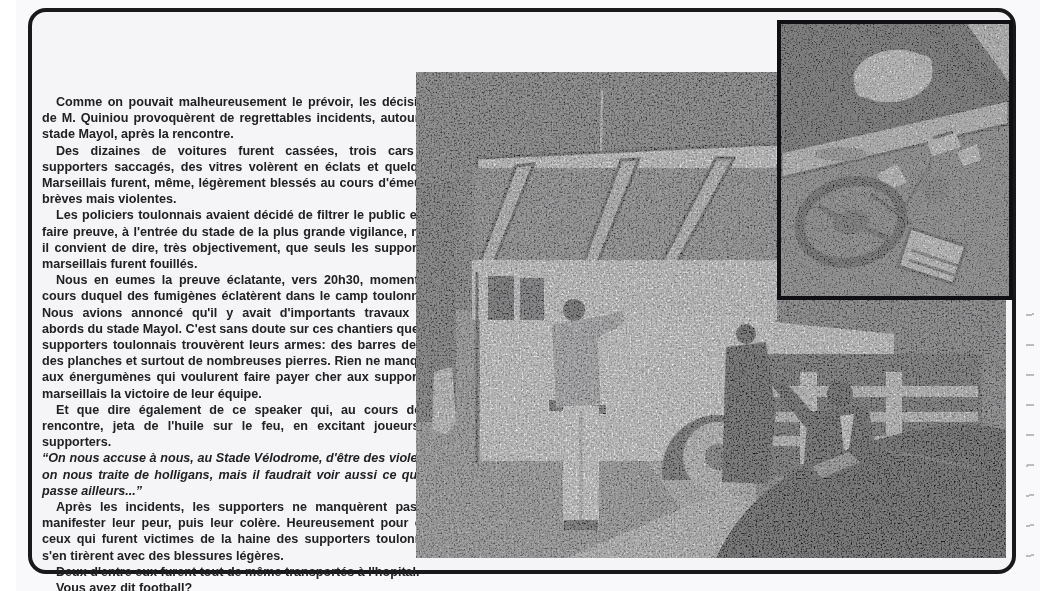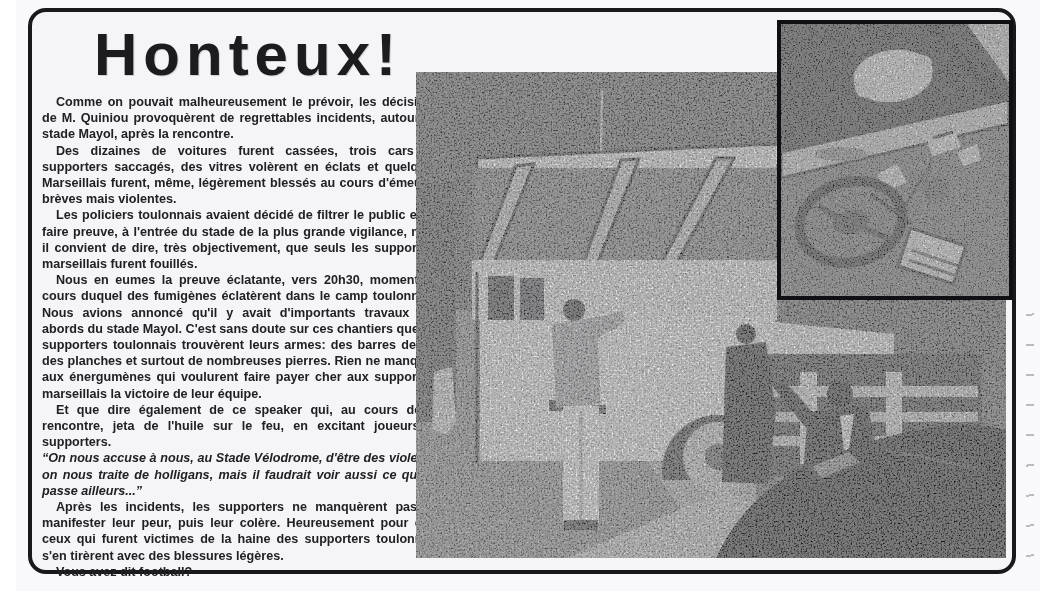--- a/index.html
+++ b/index.html
@@ -24,30 +24,30 @@
   svg{display:block;}
 </style>
 </head>
 <body>
 
 <div class="stage">
   <div class="scan-strip"></div>
 
   <div class="clipping">
 
-    <div class="headline">Honteux!</div>
 
     <div class="copy">
       <p>Comme on pouvait malheureusement le prévoir, les décisions de M. Quiniou provoquèrent de regrettables incidents, autour du stade Mayol, après la rencontre.</p>
       <p>Des dizaines de voitures furent cassées, trois cars de supporters saccagés, des vitres volèrent en éclats et quelques Marseillais furent, même, légèrement blessés au cours d'émeutes brèves mais violentes.</p>
       <p>Les policiers toulonnais avaient décidé de filtrer le public et de faire preuve, à l'entrée du stade de la plus grande vigilance, mais il convient de dire, très objectivement, que seuls les supporters marseillais furent fouillés.</p>
       <p>Nous en eumes la preuve éclatante, vers 20h30, moment au cours duquel des fumigènes éclatèrent dans le camp toulonnais. Nous avions annoncé qu'il y avait d'importants travaux aux abords du stade Mayol. C'est sans doute sur ces chantiers que les supporters toulonnais trouvèrent leurs armes: des barres de fer, des planches et surtout de nombreuses pierres. Rien ne manquait aux énergumènes qui voulurent faire payer cher aux supporters marseillais la victoire de leur équipe.</p>
       <p>Et que dire également de ce speaker qui, au cours de la rencontre, jeta de l'huile sur le feu, en excitant joueurs et supporters.</p>
       <p class="quote">“On nous accuse à nous, au Stade Vélodrome, d'être des violents, on nous traite de holligans, mais il faudrait voir aussi ce qui se passe ailleurs...”</p>
       <p>Après les incidents, les supporters ne manquèrent pas de manifester leur peur, puis leur colère. Heureusement pour eux, ceux qui furent victimes de la haine des supporters toulonnais s'en tirèrent avec des blessures légères.</p>
+      <p>Deux d'entre eux furent tout de même transportés à l'hopital.</p>
       <p>Vous avez dit football?</p>
 
     </div>
 
     <div class="main-photo">
       <svg width="590" height="486" viewBox="0 0 590 486">
         <defs>
           <filter id="gDarkA" x="0%" y="0%" width="100%" height="100%">
             <feTurbulence type="fractalNoise" baseFrequency="0.5" numOctaves="2" seed="11" stitchTiles="stitch"></feTurbulence>
             <feColorMatrix type="matrix" values="0 0 0 0 0  0 0 0 0 0  0 0 0 0 0  1.4 1.4 1.4 0 -1.1"></feColorMatrix>

